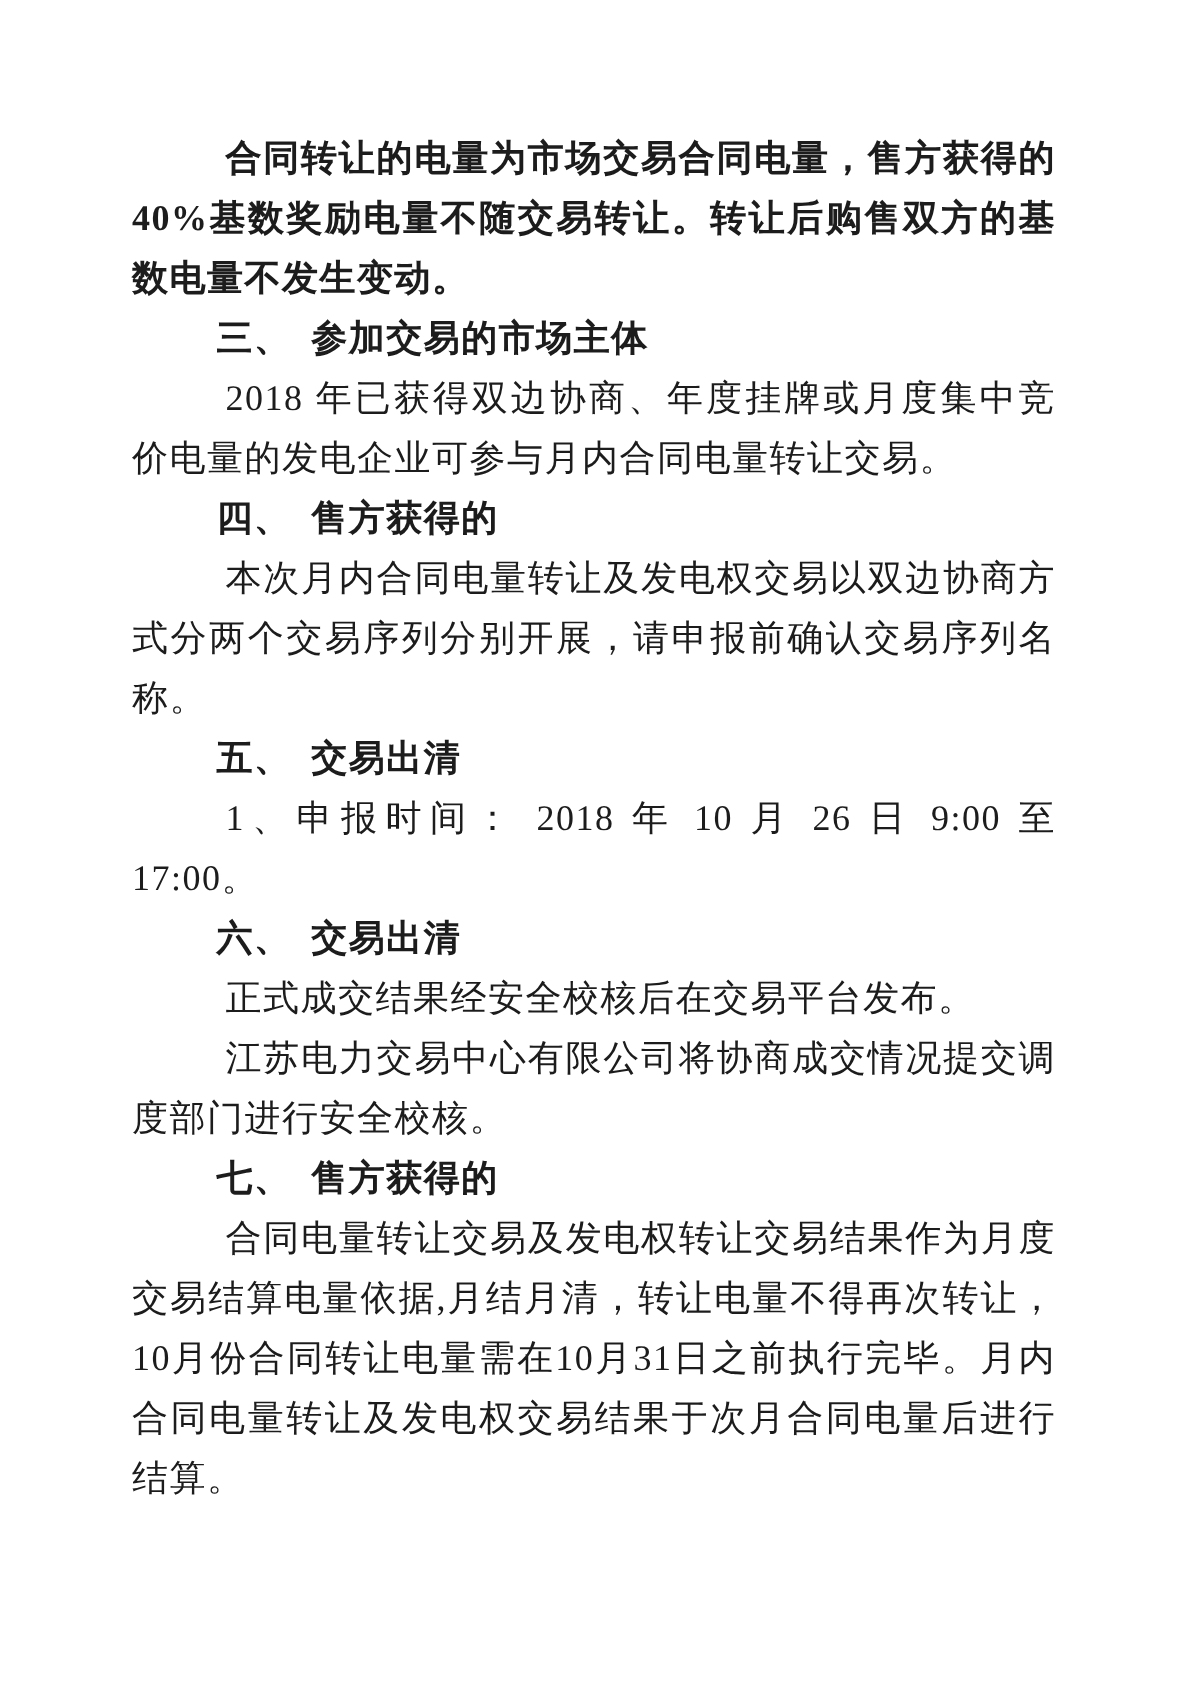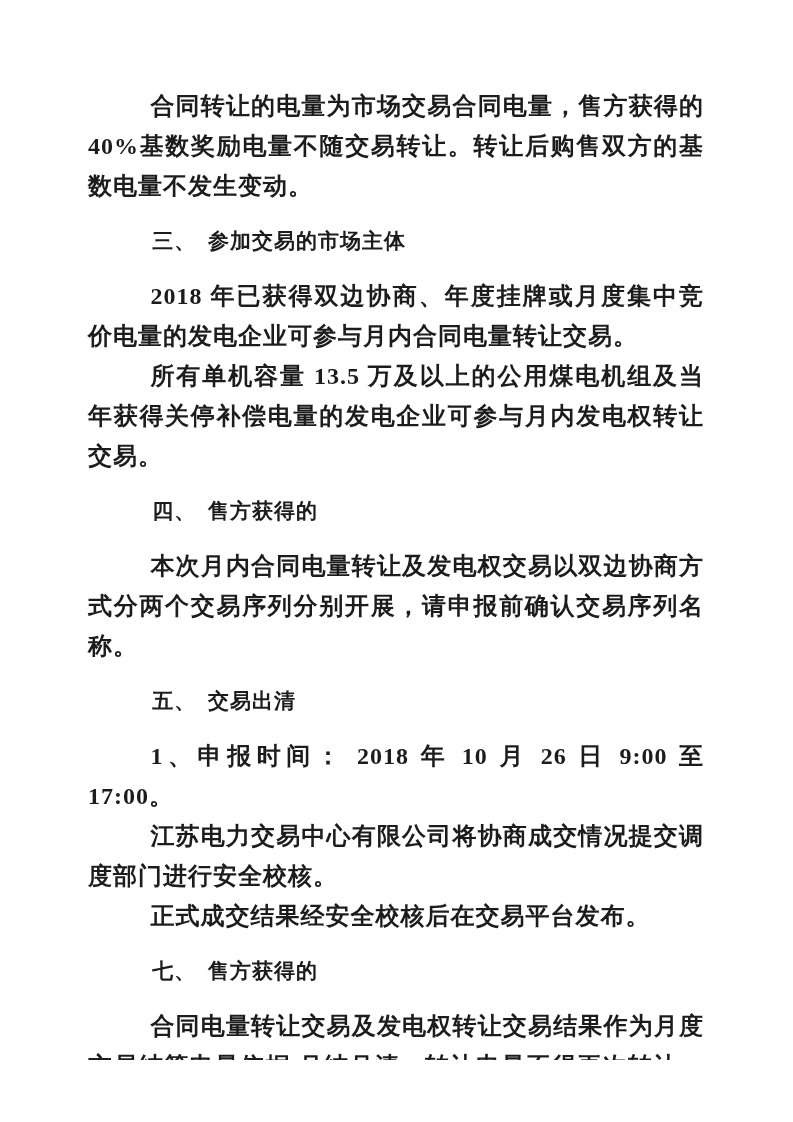--- a/index.html
+++ b/index.html
@@ -22,52 +22,52 @@
     top: 86px;
     width: 616px;
   }
   .para {
     margin: 0;
     font-size: 24px;
     line-height: 40px;
     letter-spacing: 1px;
     text-align: justify;
     text-indent: 2.6em;
-    font-weight: bold;
+    font-weight: normal;
   }
   .para .run.bold {
     font-weight: bold;
   }
   .para.bold {
     font-weight: bold;
   }
   .heading {
-    margin: 15px;
+    margin: 0;
     padding-left: 2.35em;
     font-family: "Liberation Sans", "DejaVu Sans", sans-serif;
     font-weight: bold;
-    font-size: 21px;
+    font-size: 24px;
     line-height: 40px;
     letter-spacing: 1px;
   }
   .heading .h-num {
     margin-right: 0.55em;
   }
 </style>
 </head>
 <body>
 
 <div class="page">
   <div class="content">
       <p class="para bold"><span class="run bold">合同转让的电量为市场交易合同电量，售方获得的 40%基数奖励电量不随交易转让。转让后购售双方的基数电量不发生变动。</span></p>
       <h2 class="heading"><span class="h-num">三、</span><span class="h-title">参加交易的市场主体</span></h2>
       <p class="para"><span class="run">2018 年已获得双边协商、年度挂牌或月度集中竞价电量的发电企业可参与月内合同电量转让交易。</span></p>
-      <p class="para"><span class="run">所有单机容量 13.5 万及以上的公用煤电机组及当年获得关停补偿电量的发电企业可参与月内发电权转让交易。</span></p>
       <h2 class="heading"><span class="h-num">四、</span><span class="h-title">售方获得的</span></h2>
       <p class="para"><span class="run">本次月内合同电量转让及发电权交易以双边协商方式分两个交易序列分别开展，请申报前确认交易序列名称。</span></p>
       <h2 class="heading"><span class="h-num">五、</span><span class="h-title">交易出清</span></h2>
       <p class="para"><span class="run">1、申报时间： 2018 年 10 月 26 日 9:00 至 17:00。</span></p>
+      <h2 class="heading"><span class="h-num">六、</span><span class="h-title">交易出清</span></h2>
+      <p class="para"><span class="run">正式成交结果经安全校核后在交易平台发布。</span></p>
       <p class="para"><span class="run">江苏电力交易中心有限公司将协商成交情况提交调度部门进行安全校核。</span></p>
-      <p class="para"><span class="run">正式成交结果经安全校核后在交易平台发布。</span></p>
       <h2 class="heading"><span class="h-num">七、</span><span class="h-title">售方获得的</span></h2>
       <p class="para"><span class="run">合同电量转让交易及发电权转让交易结果作为月度交易结算电量依据,月结月清，转让电量不得再次转让，10月份合同转让电量需在10月31日之前执行完毕。月内合同电量转让及发电权交易结果于次月合同电量后进行结算。</span></p>
     </div>
 </div>
 
 </body></html>

